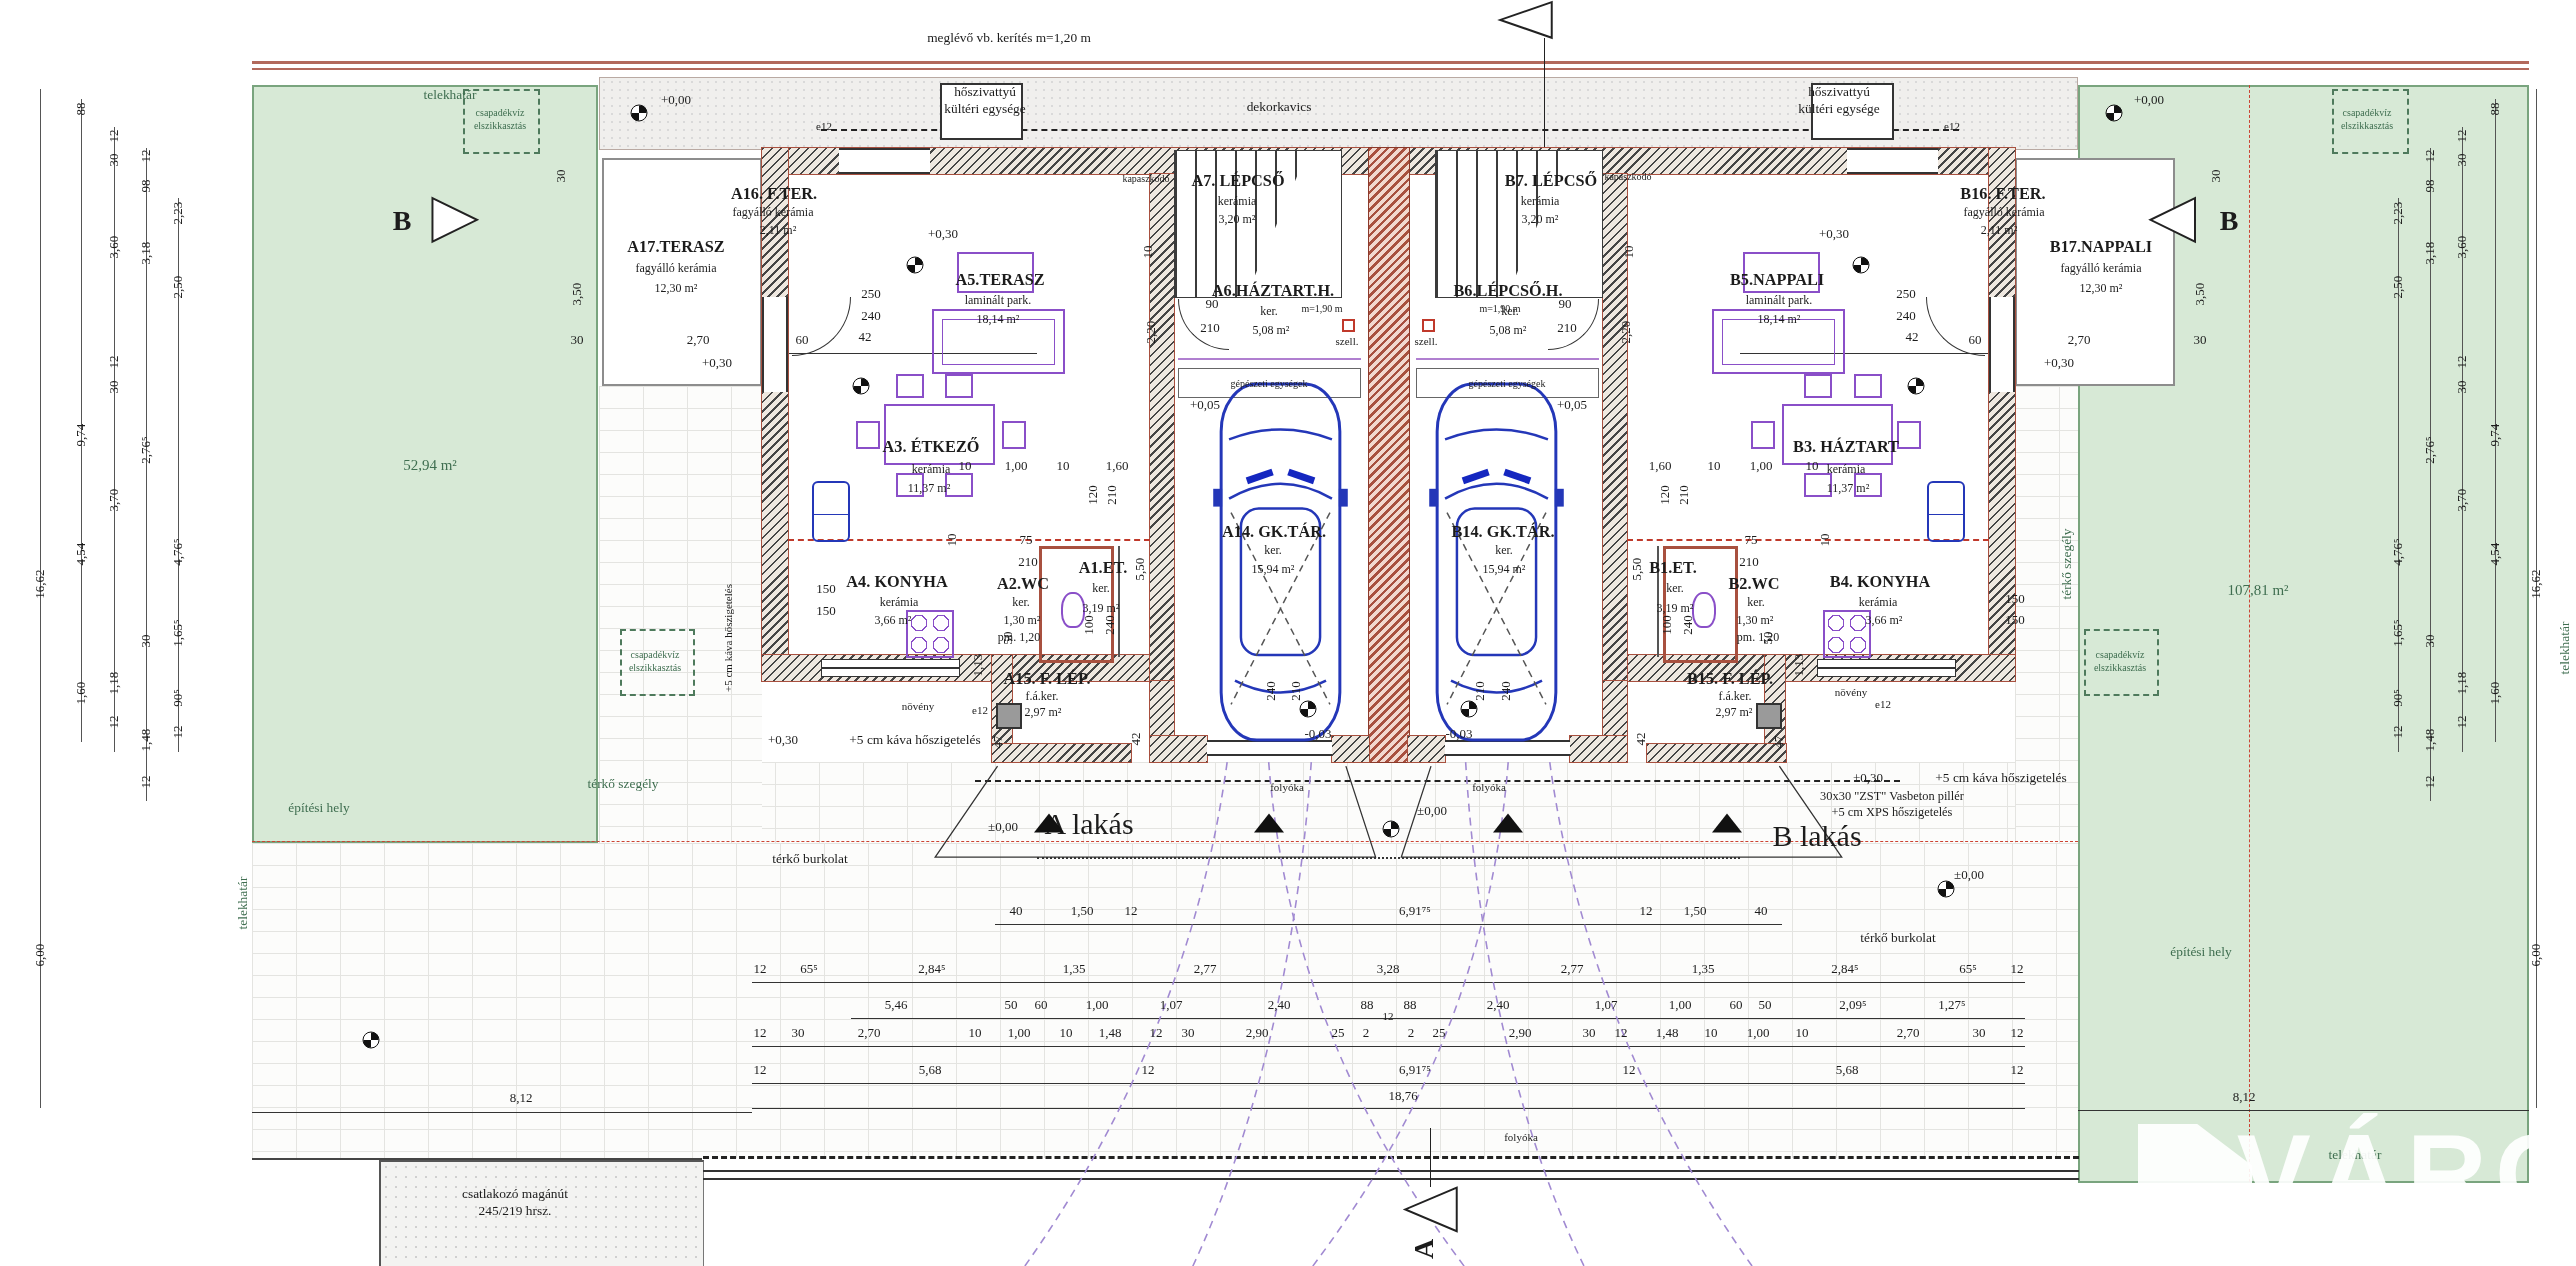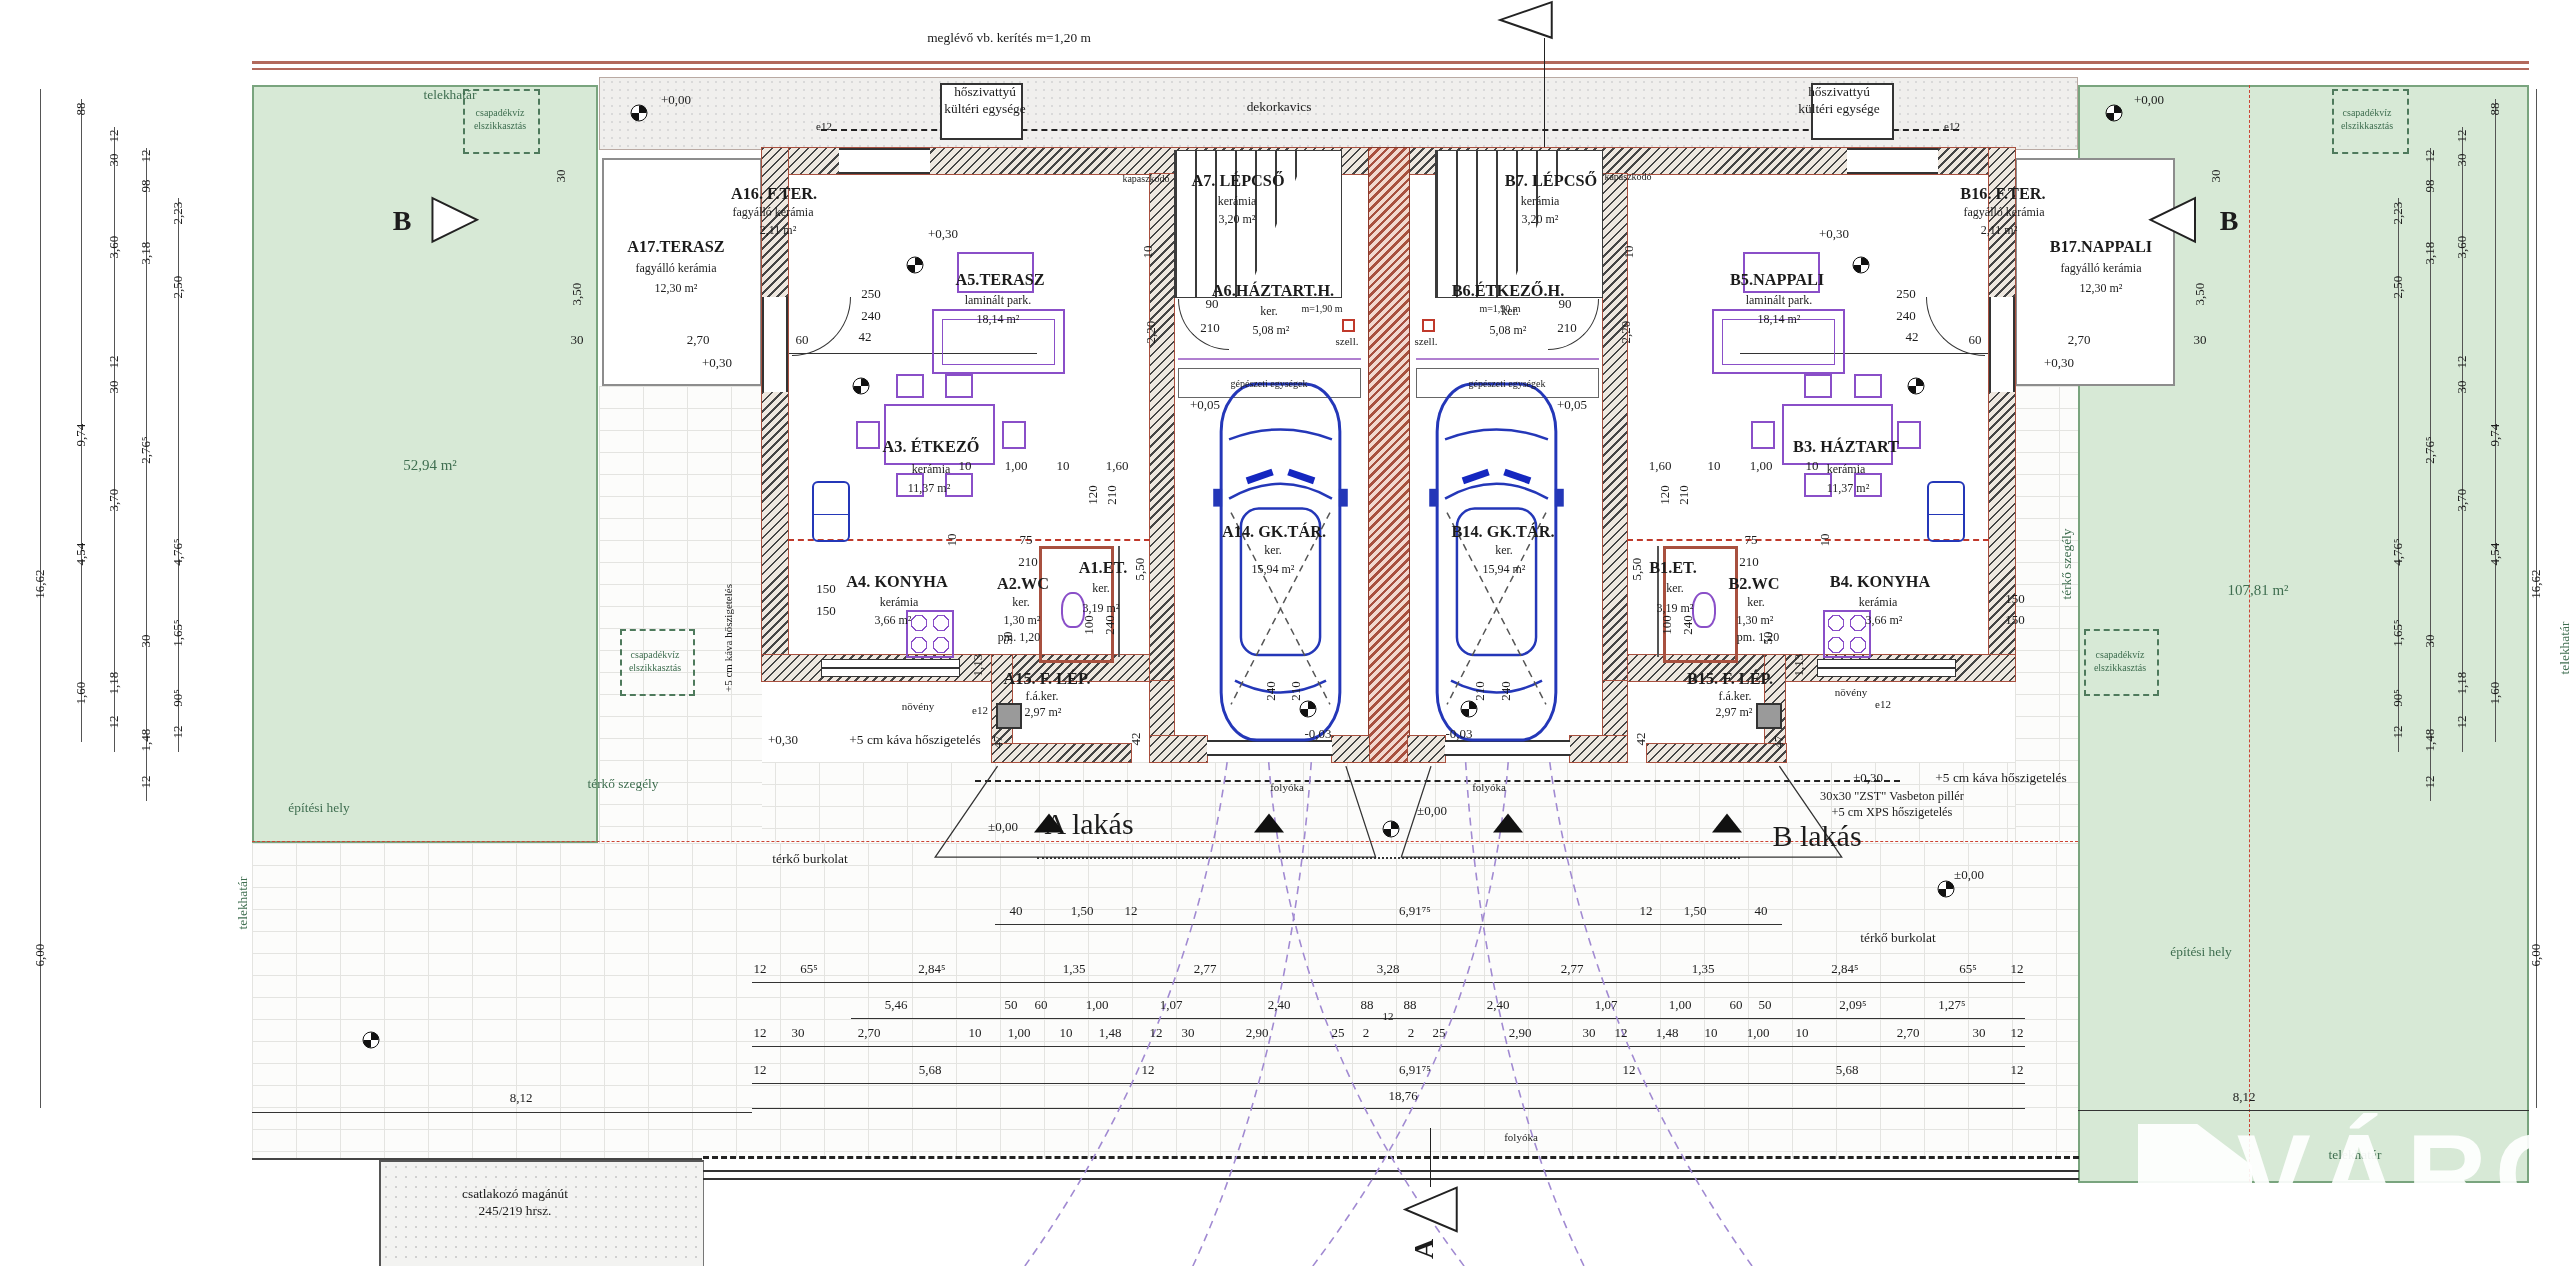--- a/index.html
+++ b/index.html
@@ -357,21 +357,21 @@
     <span class="lb room" style="left: 1880px; top: 582px;">B4. KONYHA</span>
     <span class="lb rsub" style="left: 1878px; top: 602px;">kerámia</span>
     <span class="lb rsub" style="left: 1884px; top: 620px;">3,66 m²</span>
     <span class="lb room" style="left: 1754px; top: 584px;">B2.WC</span>
     <span class="lb rsub" style="left: 1756px; top: 602px;">ker.</span>
     <span class="lb rsub" style="left: 1755px; top: 620px;">1,30 m²</span>
     <span class="lb rsub" style="left: 1758px; top: 637px;">pm. 1,20</span>
     <span class="lb room" style="left: 1673px; top: 568px;">B1.ET.</span>
     <span class="lb rsub" style="left: 1675px; top: 588px;">ker.</span>
     <span class="lb rsub" style="left: 1675px; top: 608px;">3,19 m²</span>
-    <span class="lb room" style="left: 1508px; top: 291px;">B6.ÉTKEZŐ.H.</span>
+    <span class="lb room" style="left: 1508px; top: 291px;">B6.LÉPCSŐ.H.</span>
     <span class="lb rsub" style="left: 1510px; top: 311px;">ker.</span>
     <span class="lb rsub" style="left: 1508px; top: 330px;">5,08 m²</span>
     <span class="lb room" style="left: 1539px; top: 181px; margin-left: 12px;">B7. LÉPCSŐ</span>
     <span class="lb rsub" style="left: 1540px; top: 201px;">kerámia</span>
     <span class="lb rsub" style="left: 1540px; top: 219px;">3,20 m²</span>
     <span class="lb room" style="left: 1503px; top: 532px;">B14. GK.TÁR.</span>
     <span class="lb rsub" style="left: 1504px; top: 550px;">ker.</span>
     <span class="lb rsub" style="left: 1504px; top: 569px;">15,94 m²</span>
     <span class="lb room" style="left: 1730px; top: 679px;">B15. F. LÉP.</span>
     <span class="lb rsub" style="left: 1735px; top: 696px;">f.á.ker.</span>

